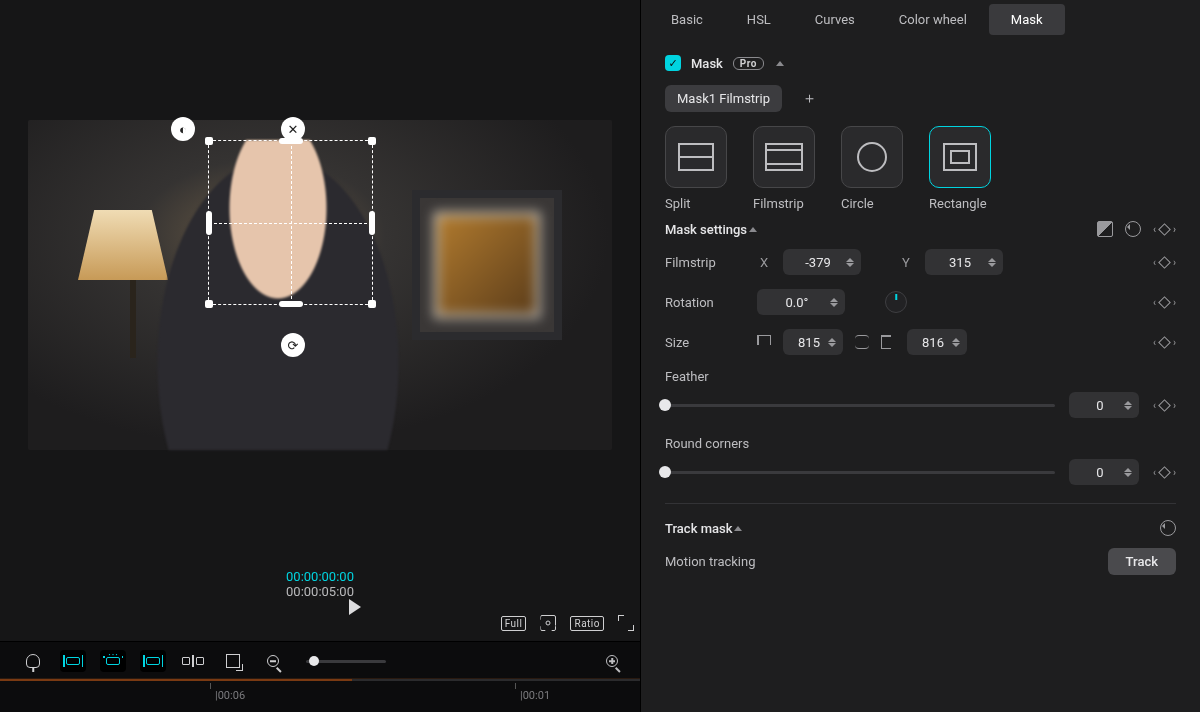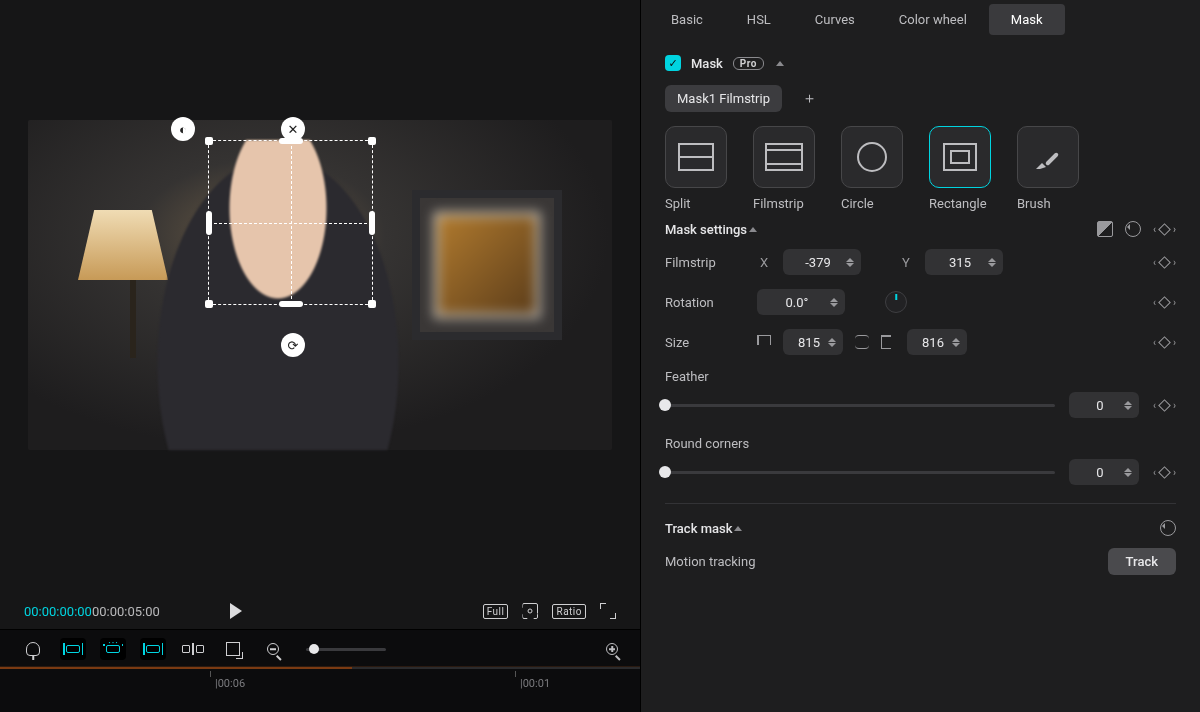--- a/index.html
+++ b/index.html
@@ -88,22 +88,23 @@
     display:flex;align-items:center;justify-content:center;font-size:13px;
   }
   .circ-btn.invert{left:-38px;top:-24px}
   .circ-btn.feather{left:72px;top:-24px}
   .circ-btn.rotate{left:72px;top:192px}
 
   .spacer { flex: 1; }
 
   .transport {
     display:flex; align-items:center; 
-    padding: 10px 24px;
+    padding: 10px 6px;
     font-size: 13px;
+    flex-direction: column;
   }
   .tc-current { color:#00d4e0; font-variant-numeric: tabular-nums; }
   .tc-total   { color:#b9b9bb; font-variant-numeric: tabular-nums; }
   .play-btn {
     margin-left: 70px;
     width:0;height:0;border-left:12px solid #dcdcde;border-top:8px solid transparent;border-bottom:8px solid transparent;
   }
   .right-icons { margin-left:auto; display:flex; gap:14px; align-items:center; color:#cfcfd1; font-size:12px;}
   .ri-box { border:1.5px solid #cfcfd1; padding:1px 3px; border-radius:2px; font-size:10px; letter-spacing:.5px;}
   .ri-expand { width:16px;height:16px;position:relative; }
@@ -138,21 +139,21 @@
   .mag::after{content:"";position:absolute;right:-4px;bottom:-4px;width:6px;height:1.5px;background:currentColor;transform:rotate(45deg)}
   .mag.minus::before{content:"";position:absolute;left:2px;right:2px;top:50%;height:1.5px;background:currentColor;transform:translateY(-50%)}
   .mag.plus::before{content:"";position:absolute;left:2px;right:2px;top:50%;height:1.5px;background:currentColor;transform:translateY(-50%);box-shadow:0 0 currentColor}
   .mag.plus .v{position:absolute;top:2px;bottom:2px;left:50%;width:1.5px;background:currentColor;transform:translateX(-50%)}
   .zoom-track{flex:0 0 80px;height:3px;background:#3a3a3d;border-radius:2px;position:relative;margin:0 6px}
   .zoom-track .knob{position:absolute;left:10%;top:50%;width:10px;height:10px;background:#e8e8ea;border-radius:50%;transform:translate(-50%,-50%)}
   .toolstrip .end{margin-left:auto}
 
   .timeline-ruler{
     background:#0c0c0d;border-top:1px solid #2a1a10;
-    height:46px;position:relative;font-size:11px;color:#7b7b7e;
+    height:34px;position:relative;font-size:11px;color:#7b7b7e;
   }
   .timeline-ruler::before{
     content:"";position:absolute;left:0;right:0;top:0;height:2px;
     background:linear-gradient(90deg,#7a3a12 0 55%,#2b2b2d 55% 100%);
   }
   .ruler-label{position:absolute;top:10px}
   .ruler-label.l1{left:215px}.ruler-label.l2{left:520px}
   .tick{position:absolute;top:4px;width:1px;height:6px;background:#555}
   .tick.t1{left:210px}.tick.t2{left:515px}
 
@@ -365,26 +366,20 @@
             <div class="sh-circle"></div>
           </div>
         <span>Circle</span>
       </div>
       <div class="shape active">
         <div class="box">
             <div class="sh-rect"></div>
           </div>
         <span>Rectangle</span>
       </div>
-      <div class="shape">
-        <div class="box">
-            <div class="sh-brush"></div>
-          </div>
-        <span>Brush</span>
-      </div>
     </div>
 
     <div class="section-head">
       <span>Mask settings</span>
       <span class="caret"></span>
       <div class="right-ctrls">
         <span class="icon-btn icon-invert"></span>
         <span class="icon-btn icon-reset"></span>
         <span class="kf-group">
           <span class="kf-arrow">‹</span>

